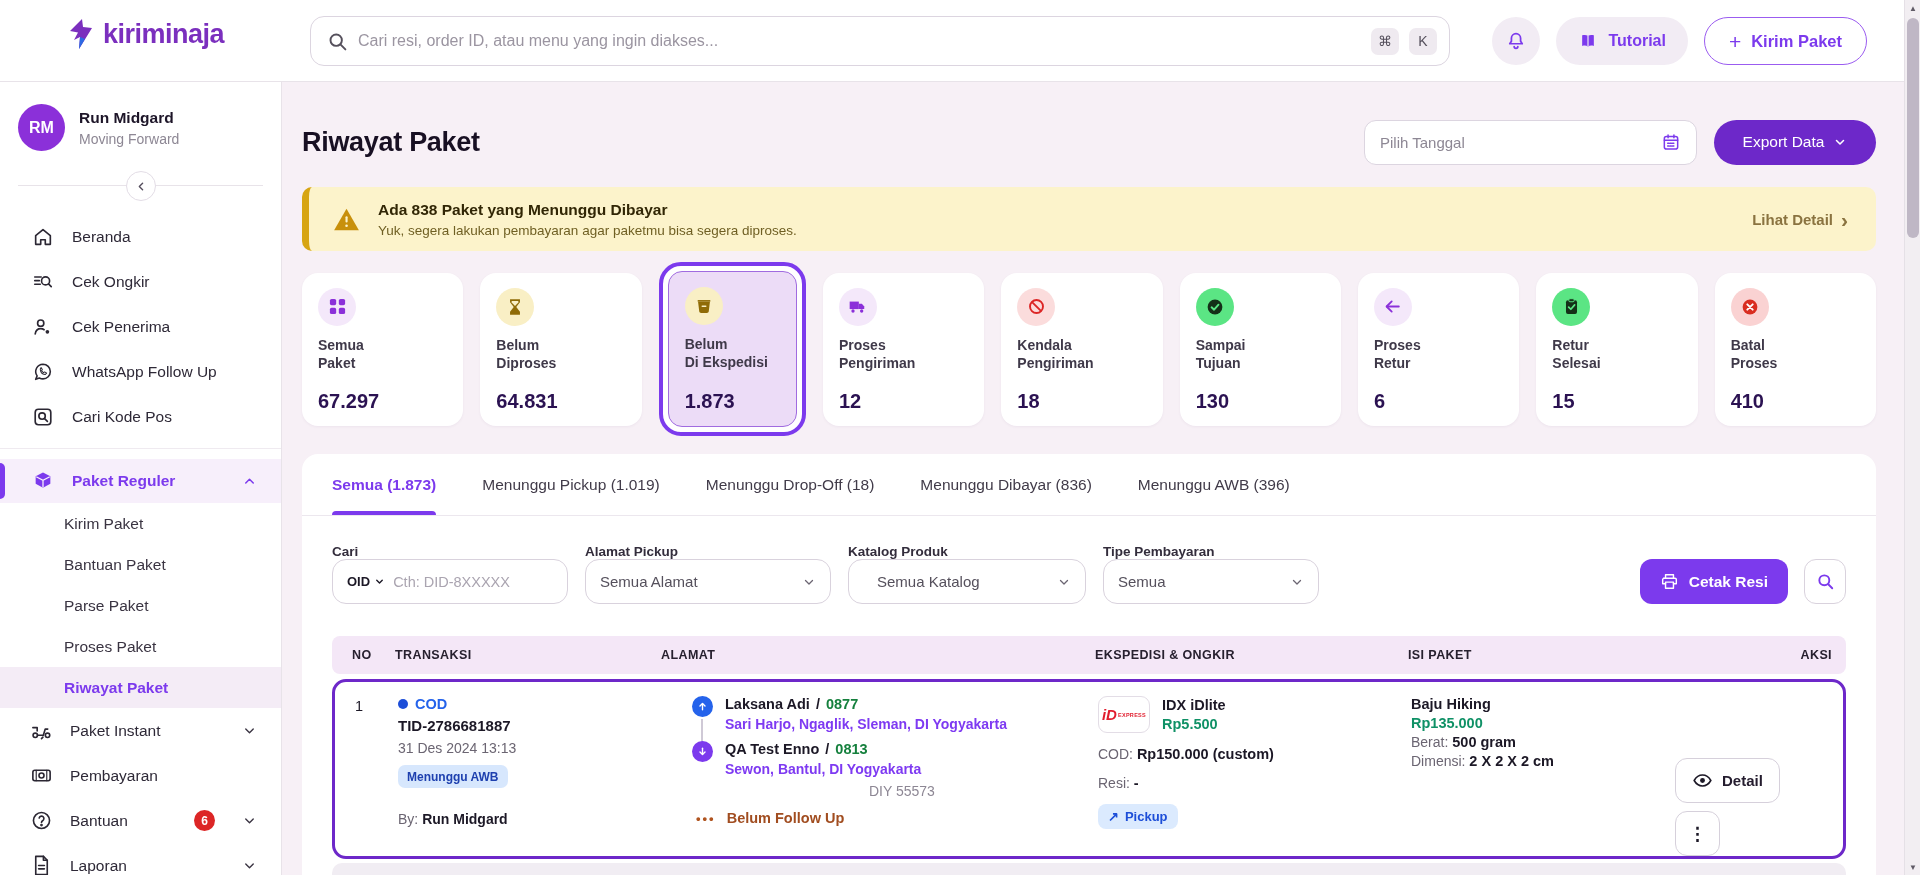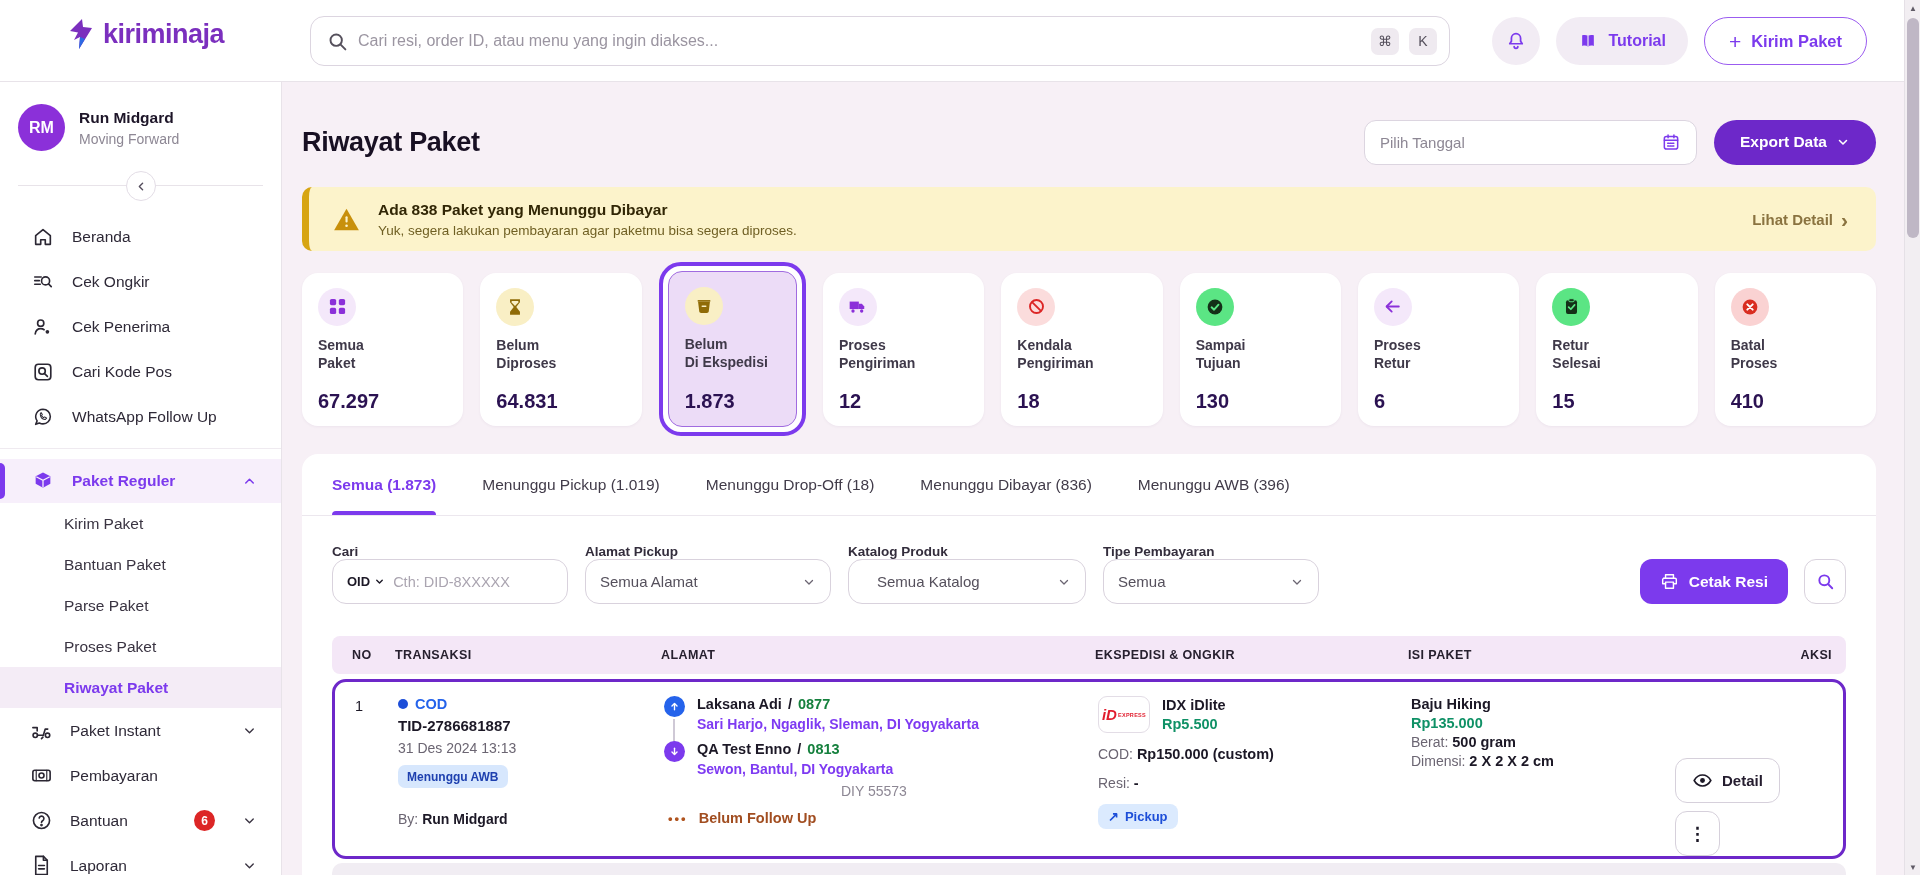--- a/index.html
+++ b/index.html
@@ -82,21 +82,21 @@
   .title-row { margin-top:37px; height:46px; display:flex; align-items:center; }
   .page-title { font-size:27px; font-weight:800; color:#181023; letter-spacing:-0.3px; }
   .title-controls { margin-left:auto; display:flex; gap:17px; }
   .date-field { width:333px; height:45px; background:#fff; border:1px solid #DCD5E0;
                 border-radius:12px; display:flex; align-items:center; padding:0 15px; gap:10px; }
   .date-field input { flex:1; border:none; outline:none; font-size:15px; color:#3C3644;
                       background:transparent; font-family:"Liberation Sans",sans-serif; }
   .date-field input::placeholder { color:#8D8794; }
   .date-field .cal { color:#7C3AED; }
   .export-btn { width:162px; height:45px; border-radius:23px; background:#6D28C9; color:#fff;
-                font-size:15.5px; font-weight:700; display:flex; align-items:center;
+                font-size:15.5px; font-weight:400; display:flex; align-items:center;
                 justify-content:center; gap:9px; }
 
   .banner { margin-top:22px; height:64px; background:#FCF3CB; border-radius:10px;
             border-left:7px solid #D7A513; display:flex; align-items:center; padding:0 28px 0 24px; }
   .banner .wtexts { margin-left:18px; }
   .banner-title { font-size:15.5px; font-weight:800; color:#312605; }
   .banner-sub { font-size:13.5px; color:#6F5F23; margin-top:4px; }
   .banner-action { margin-left:auto; display:flex; align-items:center; gap:8px; color:#8A7340;
                    font-size:15px; font-weight:700; }
   .banner-action .gt { font-size:21px; line-height:1; font-weight:600; }
@@ -164,21 +164,21 @@
   .cod-dot { width:10px; height:10px; border-radius:50%; background:#1D4ED8; }
   .cod-text { color:#2563EB; font-size:14.5px; font-weight:600; }
   .tid { margin-top:5px; font-size:15px; font-weight:800; color:#1C1826; }
   .tdate { margin-top:6px; font-size:14px; color:#6B6572; }
   .badge-blue { display:inline-flex; align-items:center; margin-top:9px; height:23px;
                 border-radius:7px; background:#D7E7FD; color:#1E40AF; font-size:12px;
                 font-weight:800; padding:0 9px; }
   .by-line { margin-top:23px; font-size:14px; color:#6B6572; }
   .by-line b { color:#1C1826; font-weight:800; }
 
-  .addr-cell { position:relative; padding-right:16px; }
+  .addr-cell { position:relative; padding-right:16px;margin-left:28px; }
   .addr-cell .conn { position:absolute; left:9px; top:23px; height:35px; border-left:2px solid #CFC9D6; }
   .addr-entry { display:flex; gap:12px; }
   .addr-entry + .addr-entry { margin-top:9px; }
   .pin { width:21px; height:21px; border-radius:50%; color:#fff; display:flex; flex:0 0 21px;
          align-items:center; justify-content:center; position:relative; z-index:2; }
   .pin.up { background:#2563EB; } .pin.down { background:#7C3AED; }
   .addr-name { font-size:14.5px; font-weight:800; color:#1C1826; }
   .addr-name .phone { color:#15803D; }
   .addr-name .sep { color:#1C1826; font-weight:700; padding:0 2px; }
   .addr-loc { margin-top:4px; font-size:14px; font-weight:600; color:#7E3AF2; }
@@ -315,36 +315,36 @@
         <svg width="22" height="22" viewBox="0 0 24 24" fill="none" stroke="currentColor" stroke-width="1.8" stroke-linecap="round">
             <circle cx="9.5" cy="7.8" r="3.4"></circle>
             <path d="M3.5 19.5c.6-3.6 3-5.7 6-5.7 1.4 0 2.7.4 3.7 1.2"></path>
             <circle cx="16.8" cy="17.3" r="2" fill="currentColor" stroke="none"></circle>
           </svg>
       </span>
       <span>Cek Penerima</span>
     </div>
     <div class="nav-item">
       <span class="nico">
+        <svg width="22" height="22" viewBox="0 0 24 24" fill="none" stroke="currentColor" stroke-width="1.7" stroke-linecap="round" stroke-linejoin="round">
+            <path d="M12 3.5a8 8 0 0 1 0 16c-1.4 0-2.8-.4-4-1L4 20l1.6-3.8A8 8 0 0 1 12 3.5z"></path>
+            <path d="M9 8.7c0 3 2.3 5.6 5.3 6.1l1.7-1.5-2.2-1.4-1.2.8c-1-.5-1.8-1.3-2.2-2.3l.9-1.1L9.9 7.2 9 8.7z" stroke-width="1.1"></path>
+          </svg>
+      </span>
+      <span>WhatsApp Follow Up</span>
+    </div>
+    <div class="nav-item">
+      <span class="nico">
         <svg width="22" height="22" viewBox="0 0 24 24" fill="none" stroke="currentColor" stroke-width="1.8" stroke-linecap="round" stroke-linejoin="round">
             <rect x="3.5" y="3.5" width="17" height="17" rx="3.5"></rect>
             <circle cx="11" cy="11" r="3.5"></circle>
             <line x1="13.7" y1="13.7" x2="16.8" y2="16.8"></line>
           </svg>
       </span>
       <span>Cari Kode Pos</span>
-    </div>
-    <div class="nav-item">
-      <span class="nico">
-        <svg width="22" height="22" viewBox="0 0 24 24" fill="none" stroke="currentColor" stroke-width="1.7" stroke-linecap="round" stroke-linejoin="round">
-            <path d="M12 3.5a8 8 0 0 1 0 16c-1.4 0-2.8-.4-4-1L4 20l1.6-3.8A8 8 0 0 1 12 3.5z"></path>
-            <path d="M9 8.7c0 3 2.3 5.6 5.3 6.1l1.7-1.5-2.2-1.4-1.2.8c-1-.5-1.8-1.3-2.2-2.3l.9-1.1L9.9 7.2 9 8.7z" stroke-width="1.1"></path>
-          </svg>
-      </span>
-      <span>WhatsApp Follow Up</span>
     </div>
   </div>
 
   <div class="nav-divider"></div>
 
   <div class="parent-active">
     <span class="bar"></span>
     <span class="nico" style="color:#7C3AED;">
       <svg width="22" height="22" viewBox="0 0 24 24">
           <path d="M12 2.7 20 6.9v8.2l-8 4.2-8-4.2V6.9z" fill="currentColor"></path>

